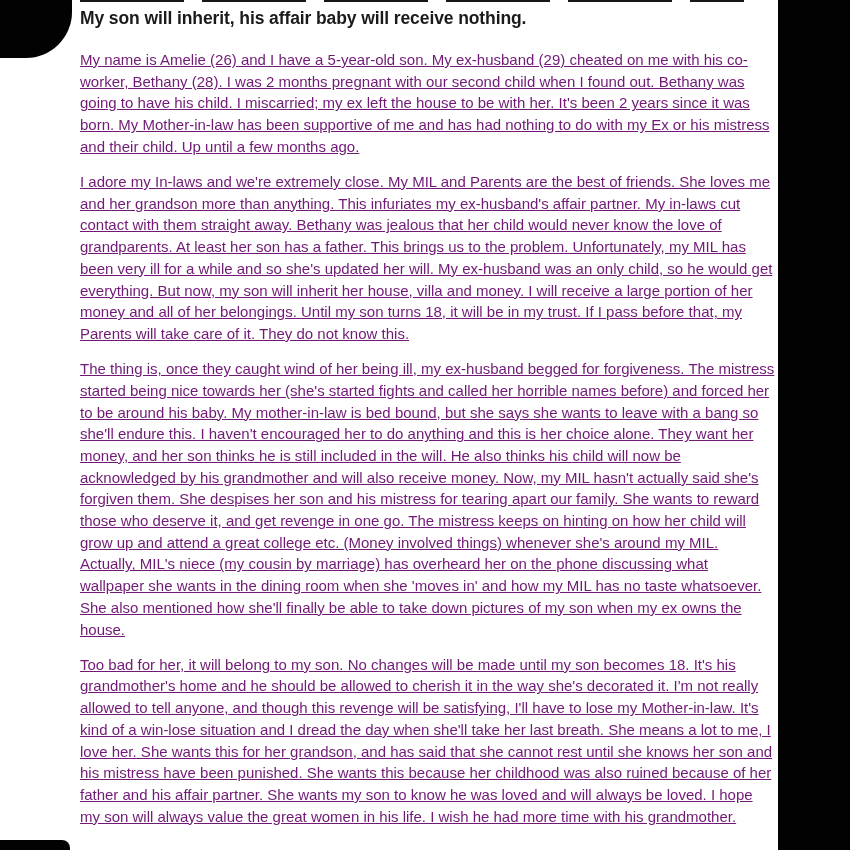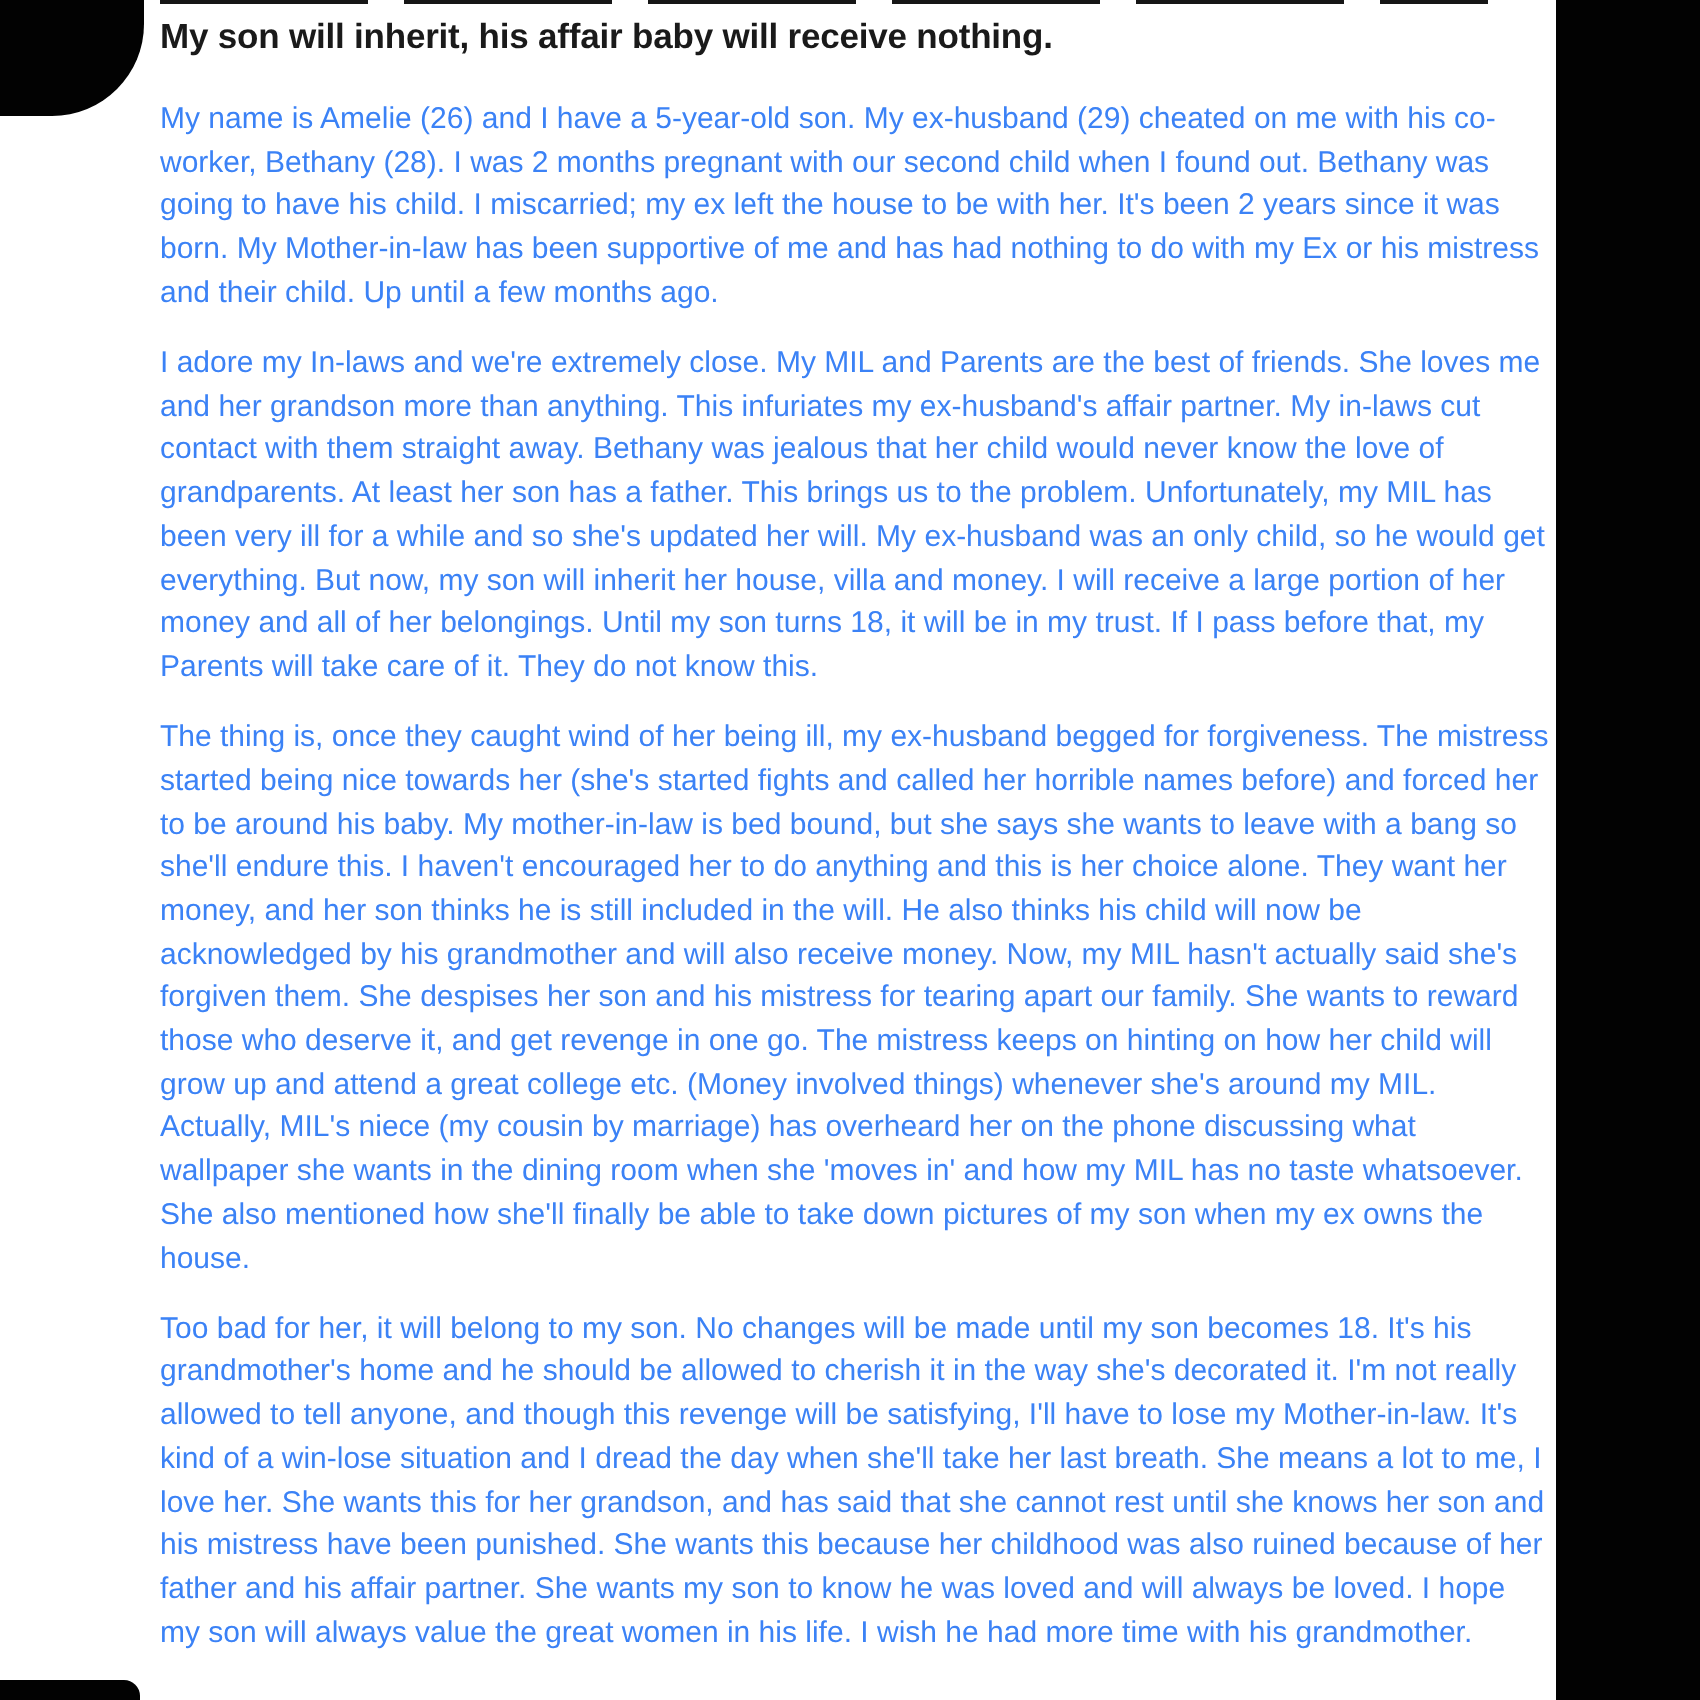--- a/index.html
+++ b/index.html
@@ -29,22 +29,23 @@
     font-weight: 700;
     color: #1a1a1a;
     letter-spacing: -0.1px;
     line-height: 24px;
   }
   .post-paragraph {
     width: 695px;
     margin: 0 0 13.5px 0;
     font-size: 15px;
     line-height: 21.7px;
-    color: #3b82f6;
+    color: #701a75;
     letter-spacing: 0px;
+    text-decoration: underline;
   }
   
   .bar-right {
     position: absolute;
     top: 0;
     right: 0;
     width: 72px;
     height: 850px;
     background: #020202;
     z-index: 5;

